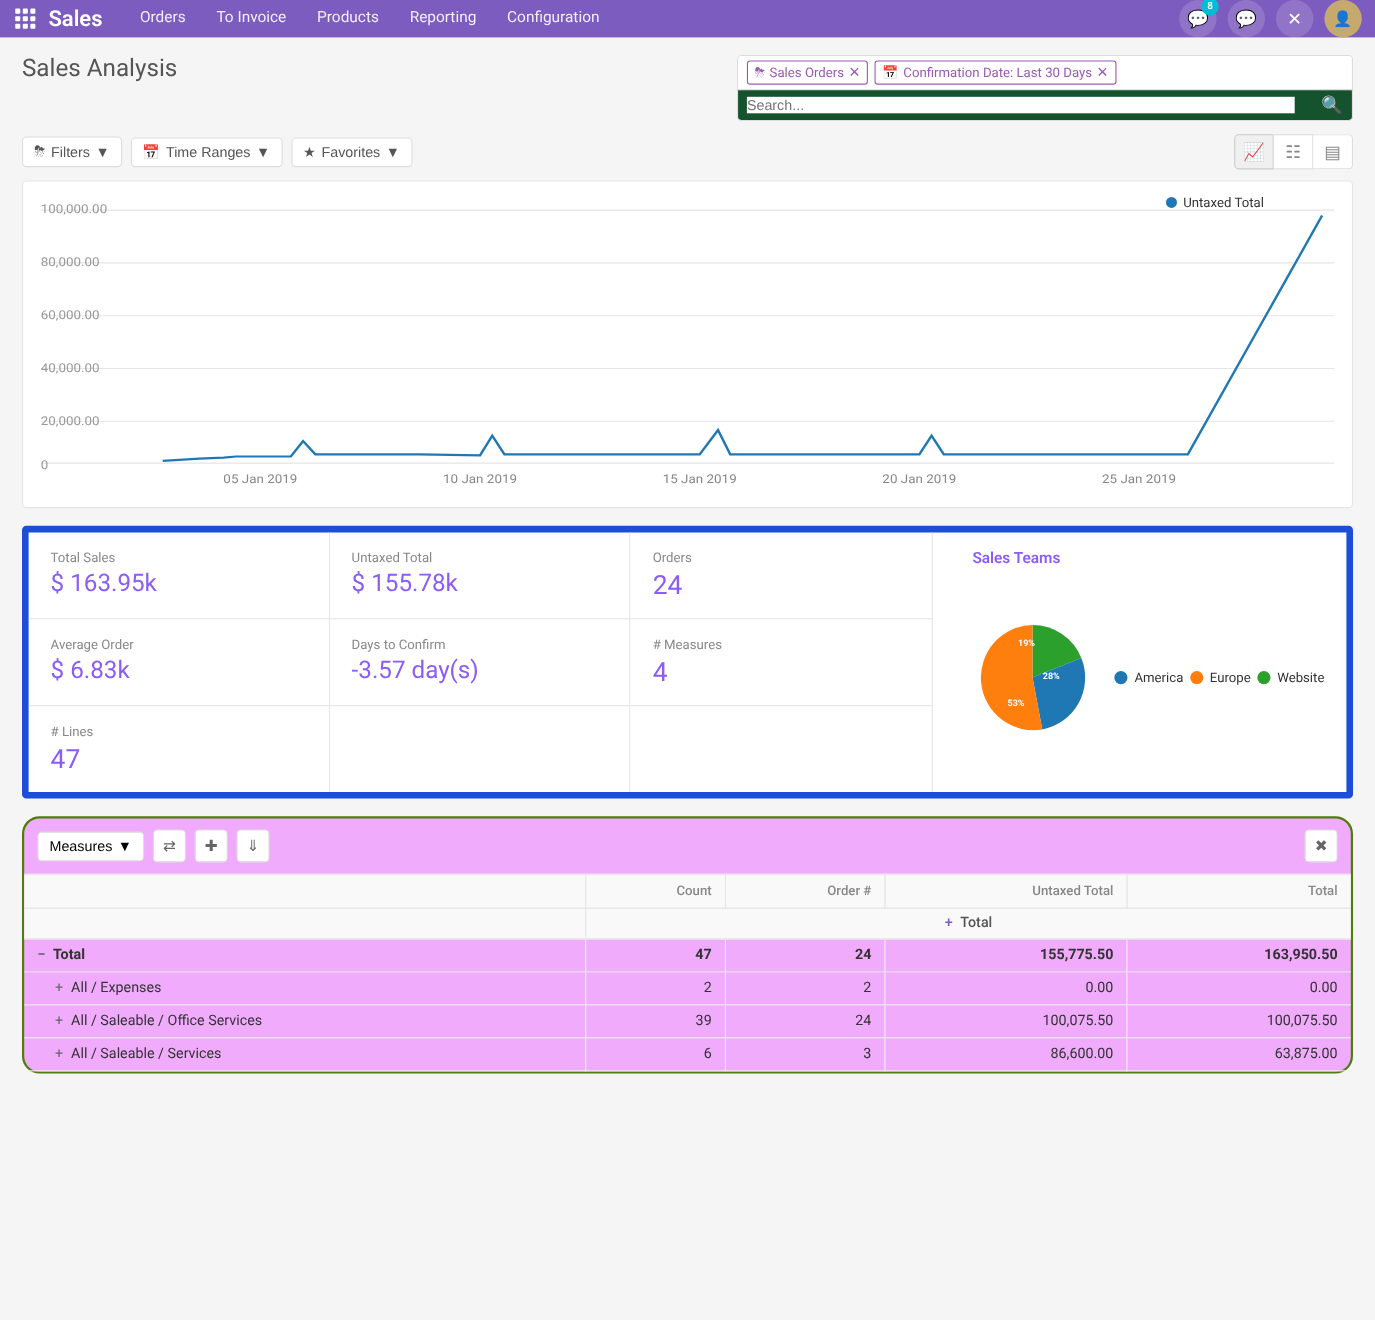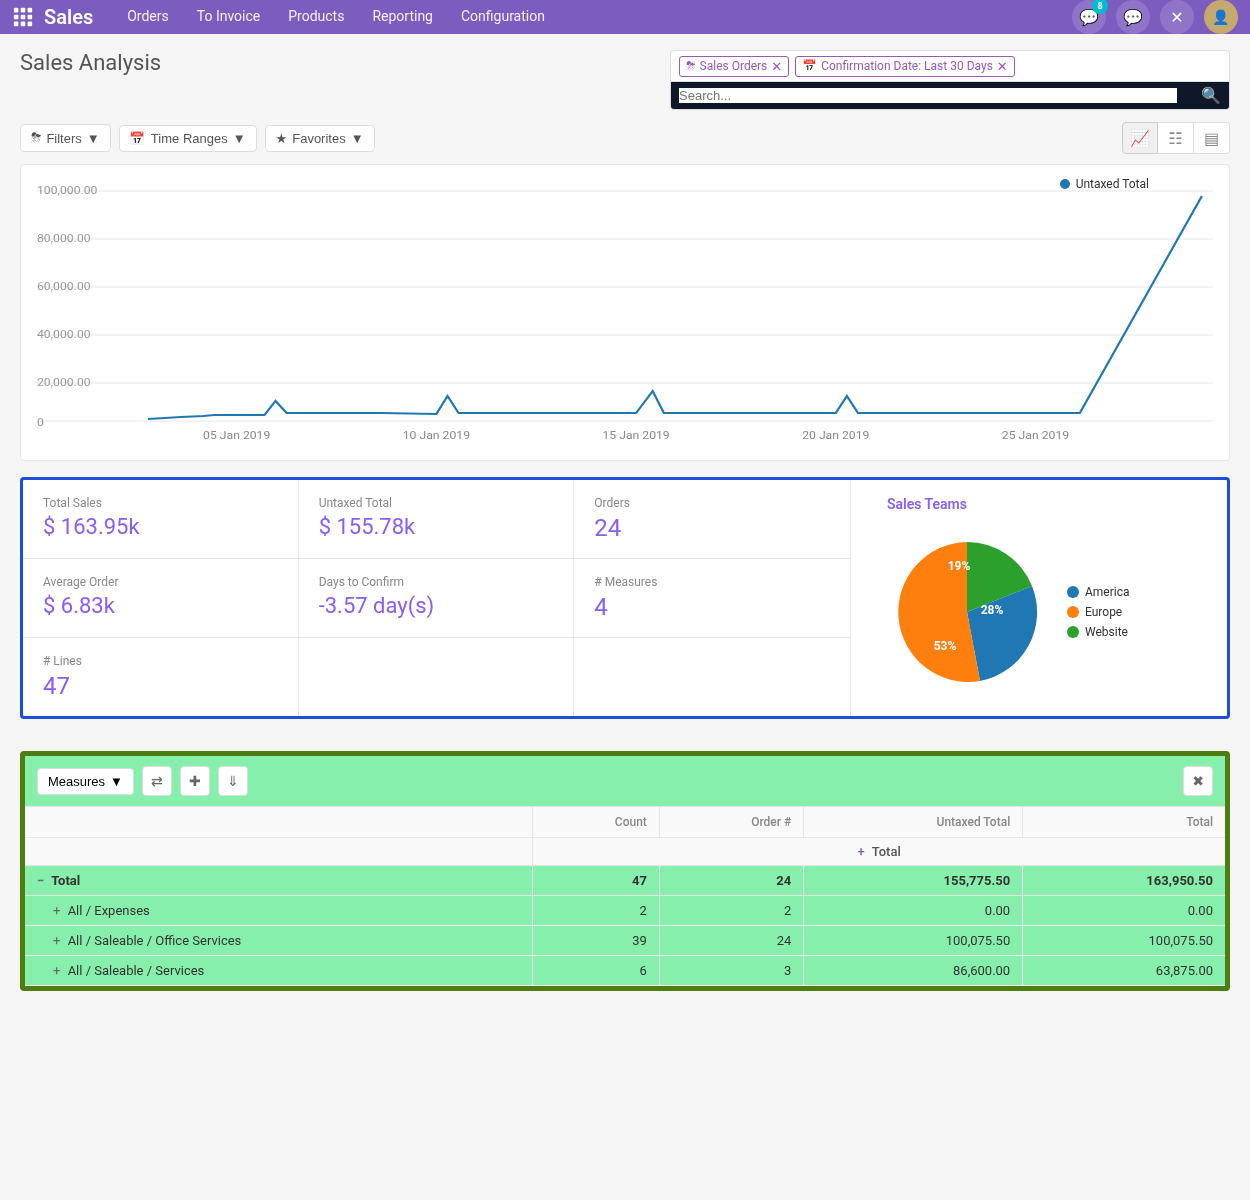--- a/index.html
+++ b/index.html
@@ -117,21 +117,21 @@
       border: 1px solid #9b59b6;
       border-radius: 3px;
       padding: 2px 6px;
       font-size: 12px;
       color: #9b59b6;
     }
     .filter-tag .close-x { cursor: pointer; font-size: 13px; }
     .search-input-row {
       display: flex;
       align-items: center;
-      background: #0f172a;
+      background: #14532d;
       border: 1px solid #ddd;
       border-top: none;
       border-radius: 0 0 4px 4px;
       padding: 4px 8px;
       gap: 24px;
     }
     .search-input-row input {
       border: none;
       outline: none;
       font-size: 13px;
@@ -204,23 +204,23 @@
     .chart-svg-area {
       width: 100%;
       height: 260px;
     }
 
     
     .stats-pie-row {
       display: flex;
       gap: 16px;
       background: white;
-      border: 3px solid #1d4ed8;
+      border: 6px solid #1d4ed8;
       border-radius: 4px;
-      margin-bottom: 32px;
+      margin-bottom: 16px;
       overflow: hidden;
     }
     .stats-grid {
       flex: 1;
       display: grid;
       grid-template-columns: 1fr 1fr 1fr;
       border-right: 1px solid #e5e5e5;
     }
     .stat-cell {
       padding: 16px 20px;
@@ -255,39 +255,39 @@
       margin-bottom: 12px;
     }
     .pie-content {
       display: flex;
       align-items: center;
       gap: 20px;
       flex: 1;
     }
     .pie-legend {
       display: flex;
-      flex-direction: column;
+      flex-direction: row;
       gap: 6px;
       font-size: 12px;
     }
     .pie-legend-item {
       display: flex;
       align-items: center;
       gap: 6px;
     }
     .pie-legend-dot {
       width: 12px; height: 12px;
       border-radius: 50%;
     }
 
     
     .table-area {
-      background: #86efac;
-      border: 5px solid #4d7c0f;
-      border-radius: 4px;
+      background: #f0abfc;
+      border: 2px solid #4d7c0f;
+      border-radius: 16px;
     }
     .table-toolbar {
       display: flex;
       align-items: center;
       gap: 8px;
       padding: 10px 12px;
       border-bottom: 1px solid #e5e5e5;
     }
     .measures-btn {
       display: flex;

